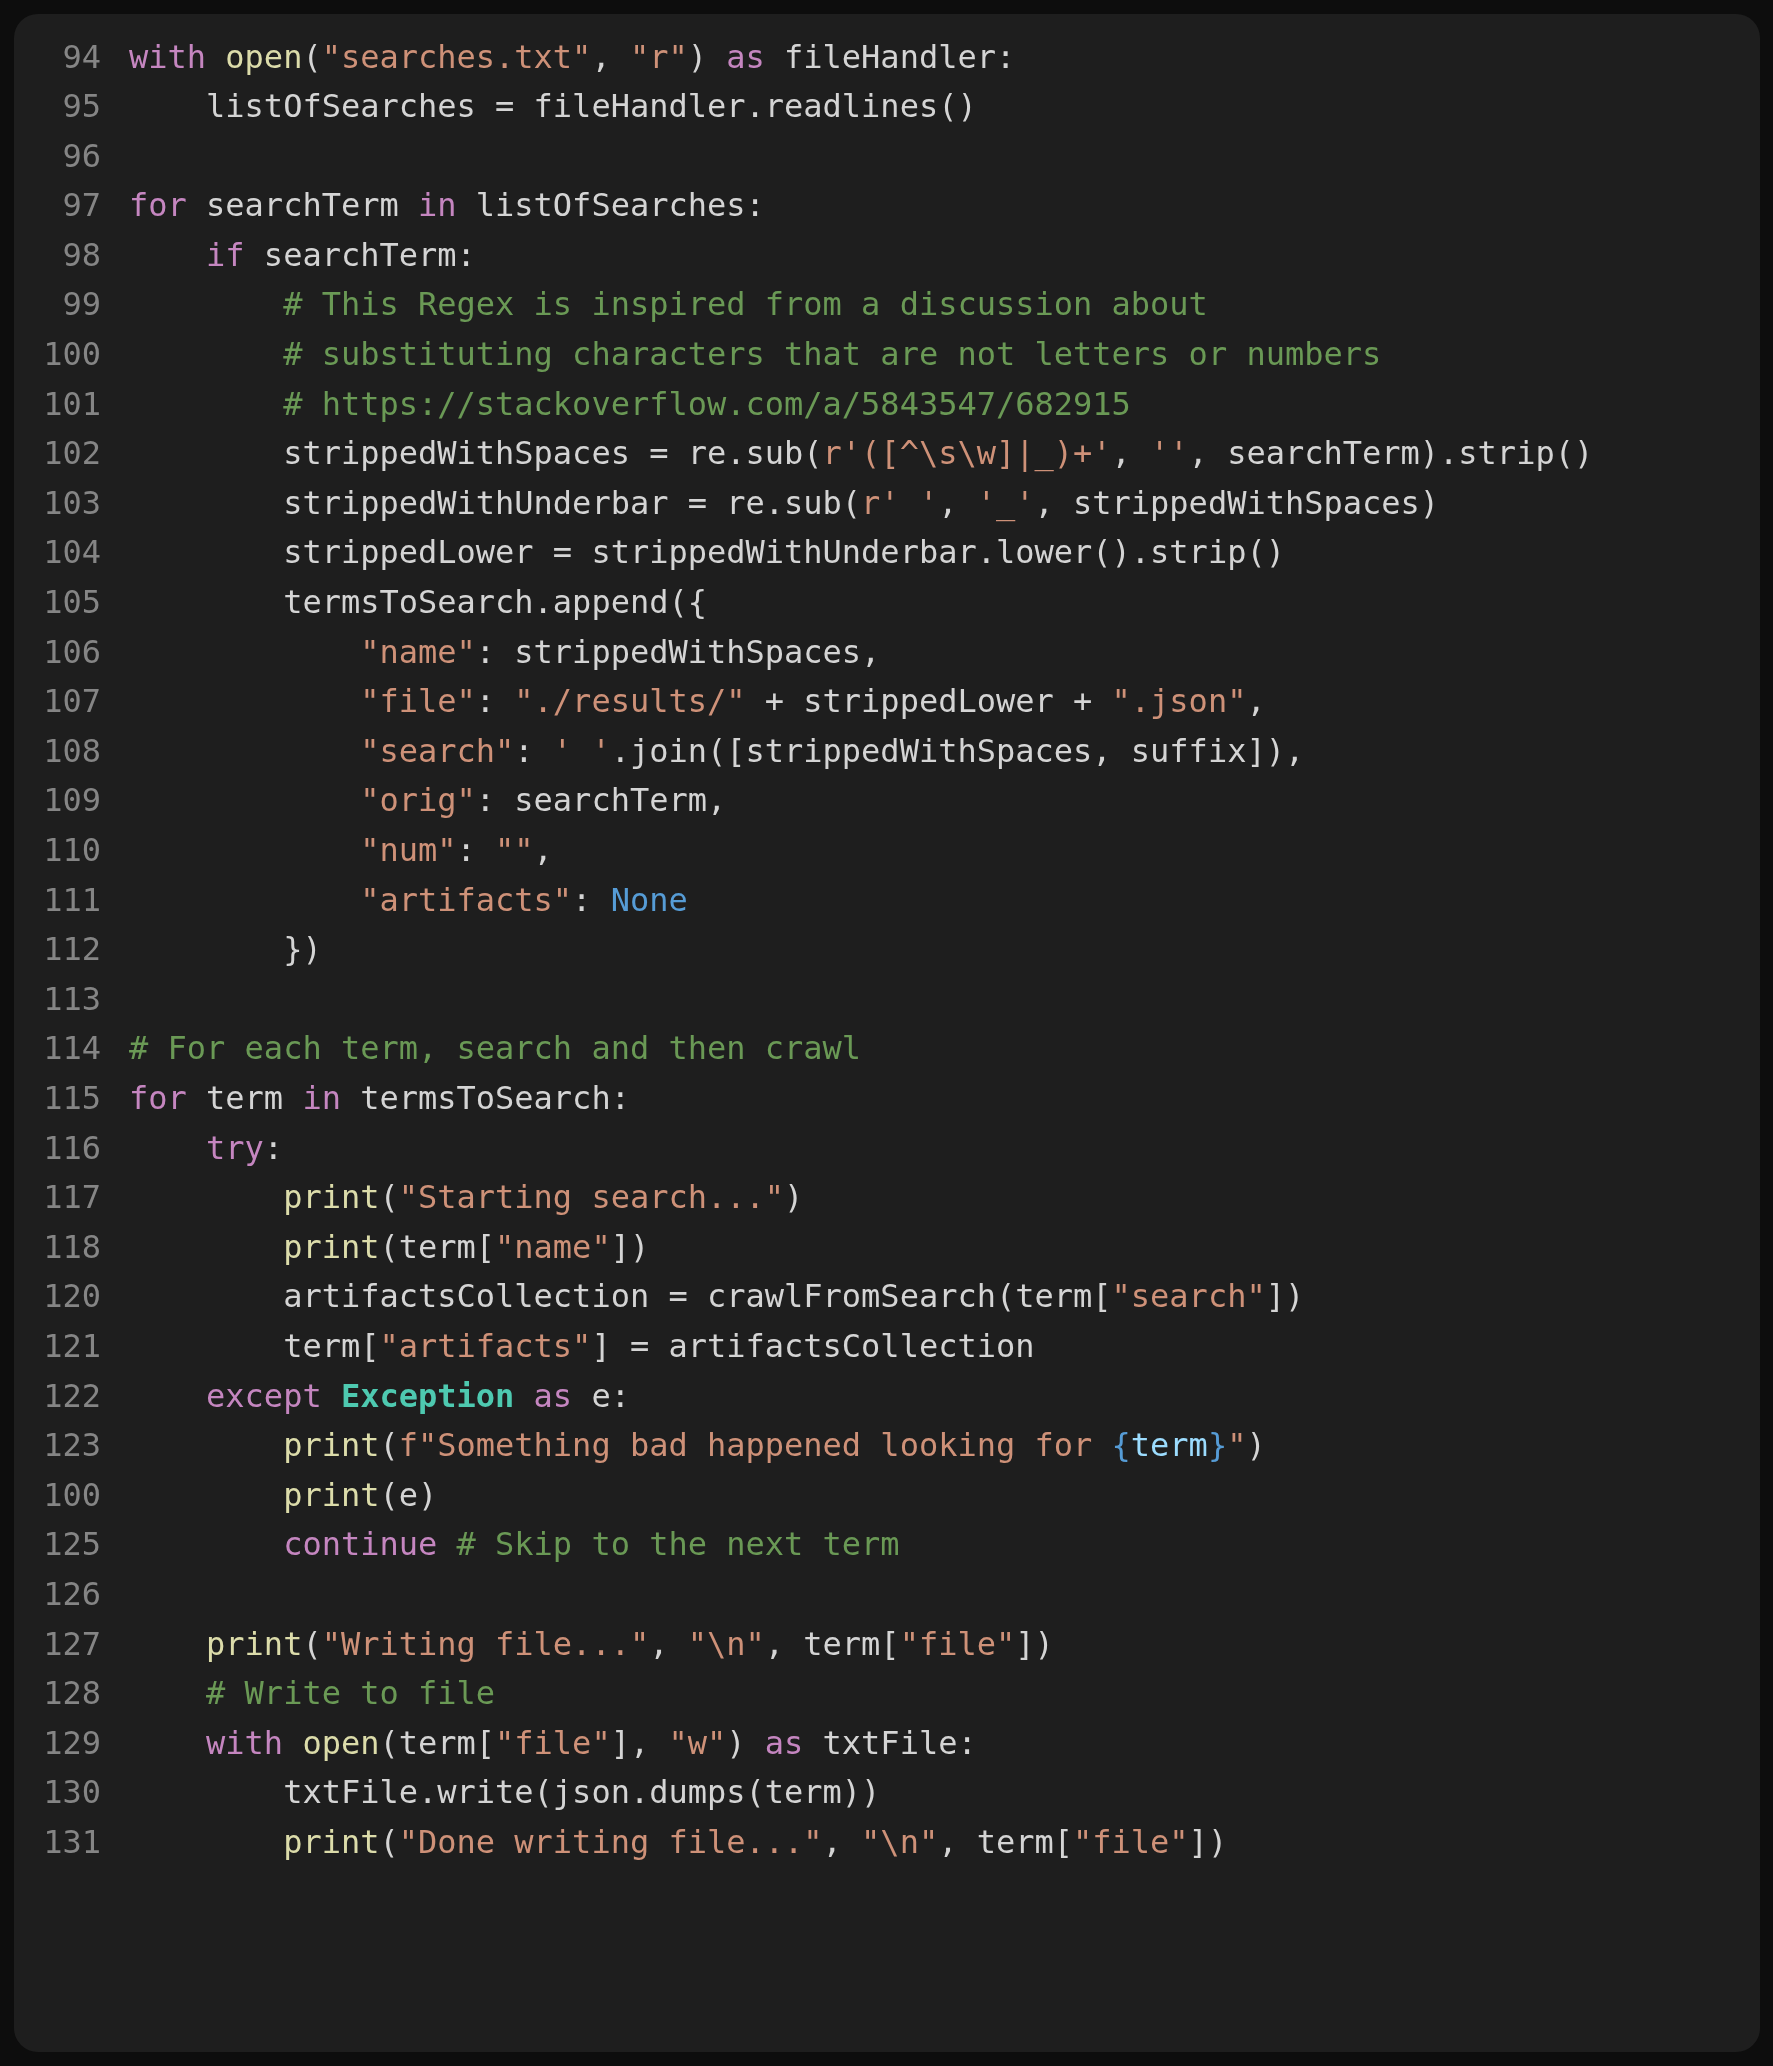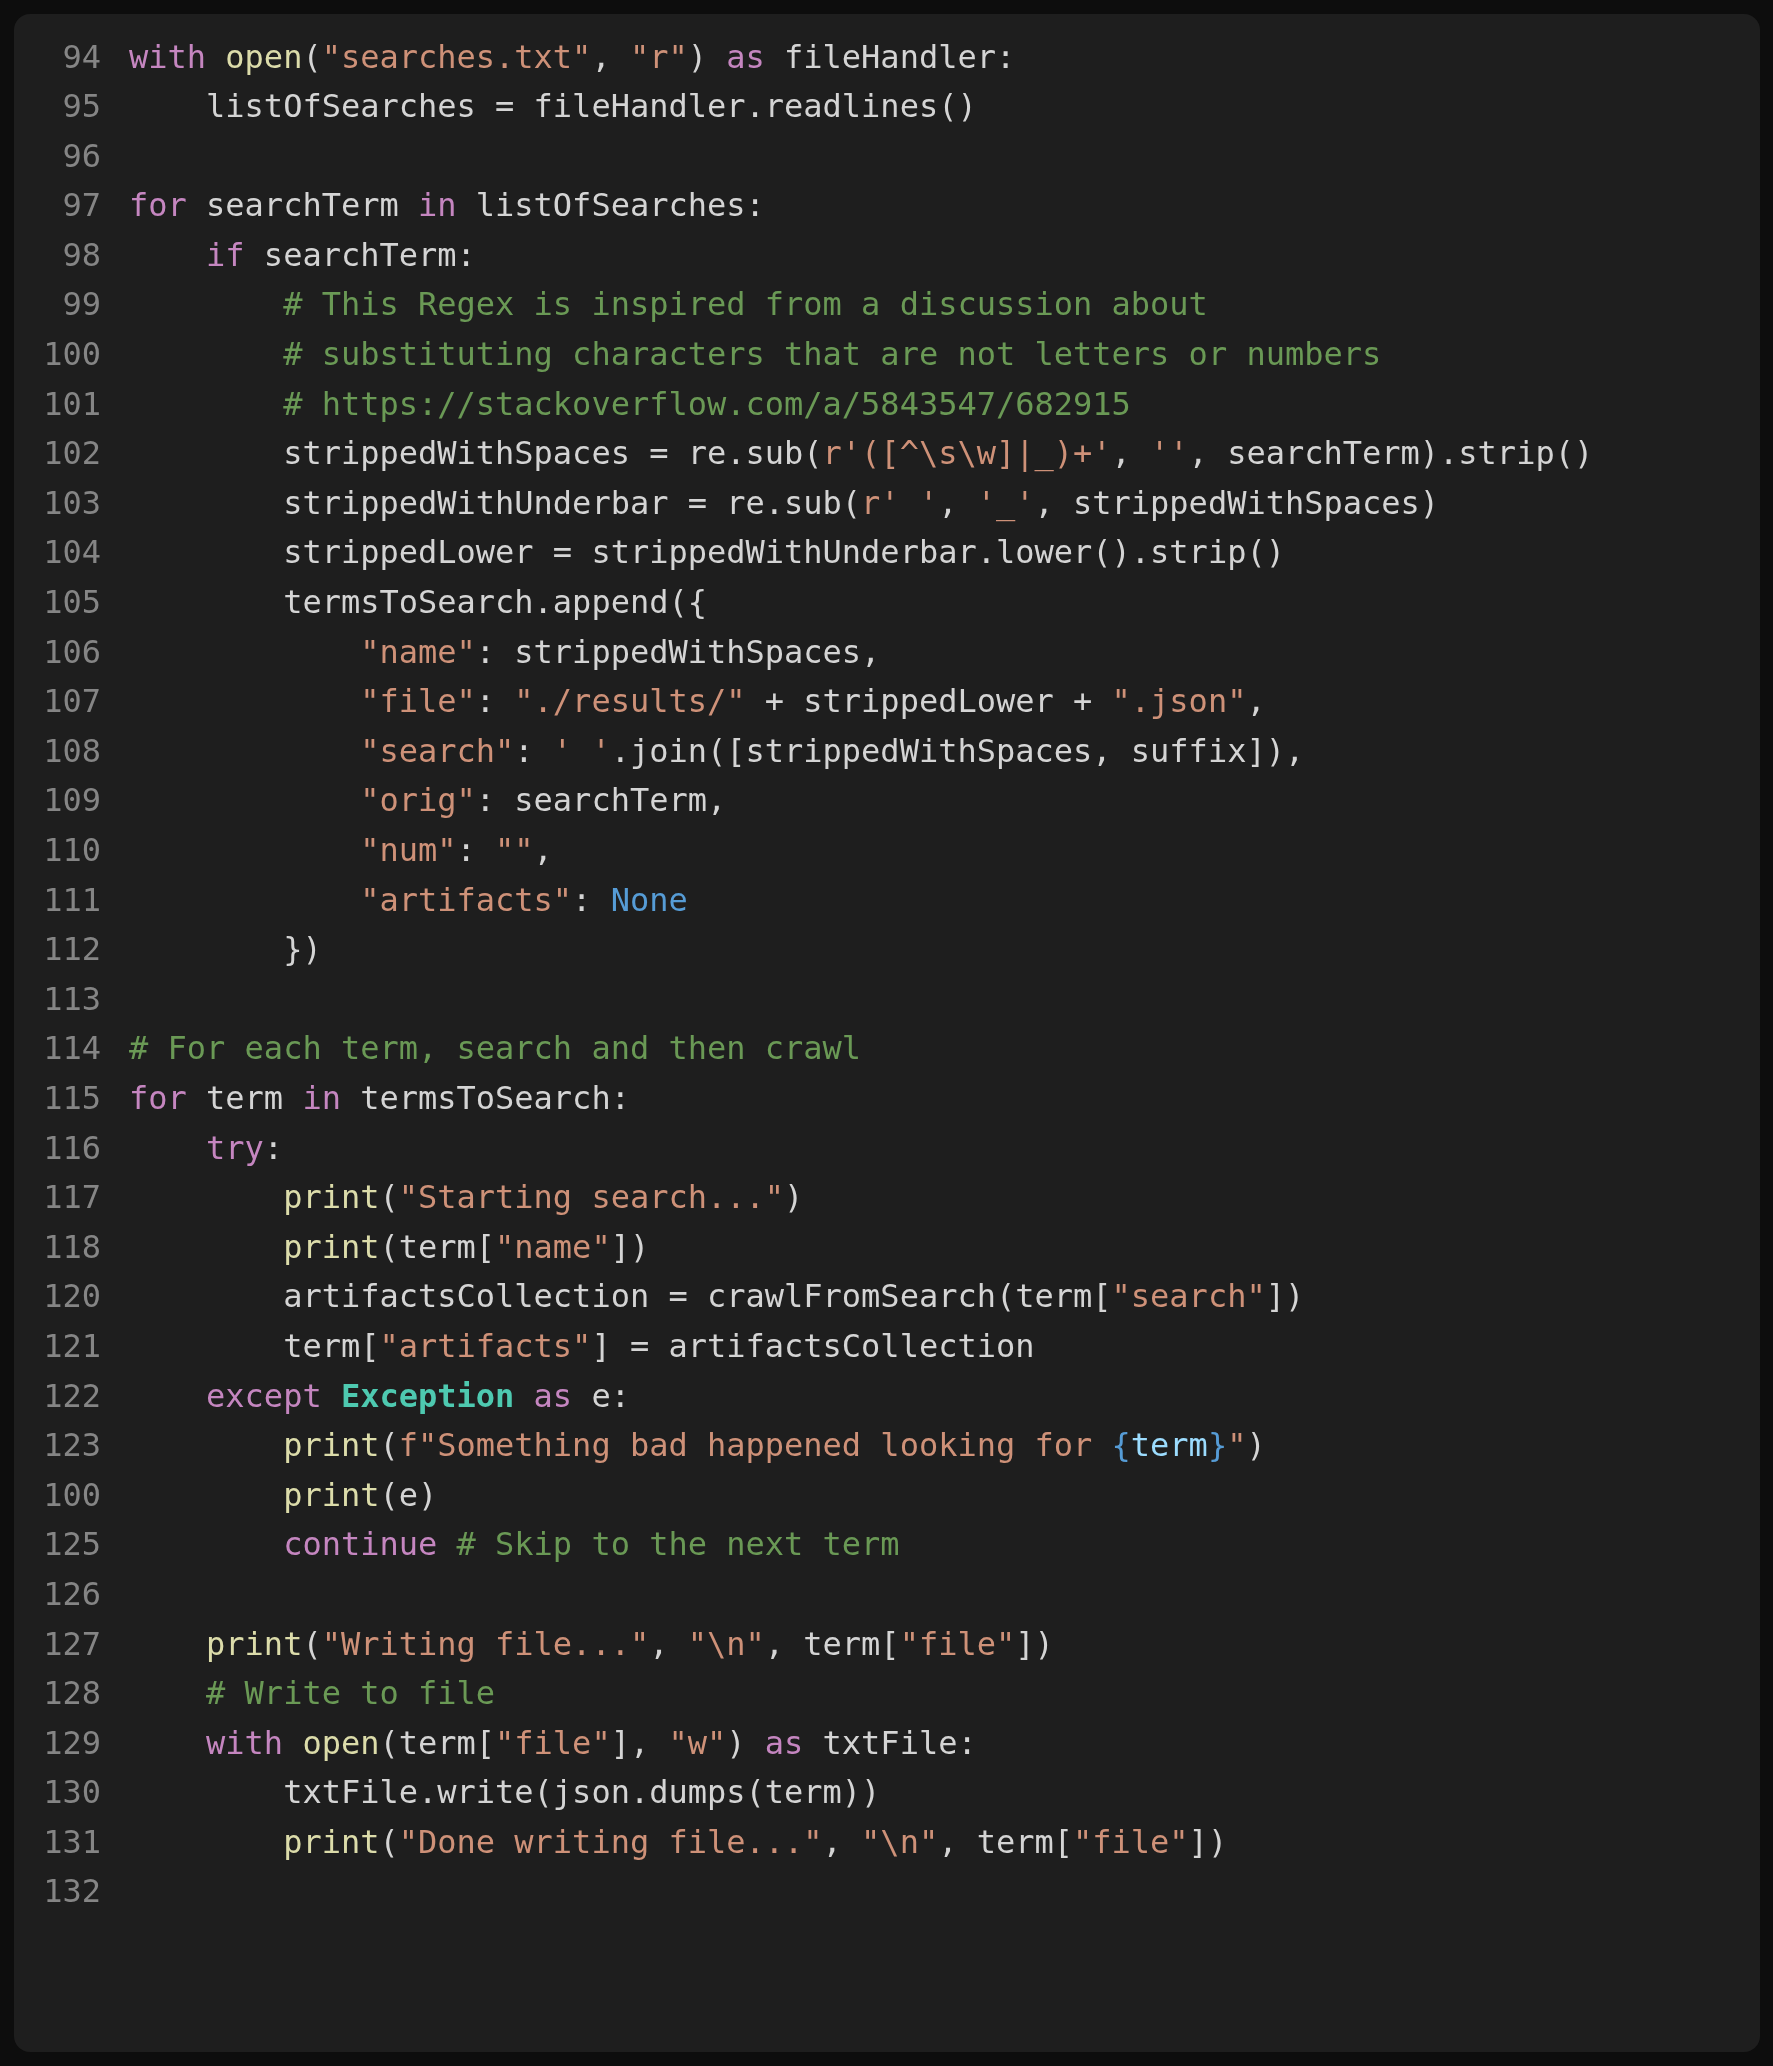--- a/index.html
+++ b/index.html
@@ -22,21 +22,21 @@
     padding: 0;
     background: #0d0d0d;
     width: 1774px;
     height: 2066px;
     overflow: hidden;
   }
   .code-block {
     margin: 14px;
     padding: 18.5px 0 18.5px 0;
     background: var(--bg);
-    border-radius: 16px;
+    border-radius: 24px;
     font-family: "Menlo", "Consolas", "Monaco", monospace;
     font-size: 32px;
     line-height: 1.55;
     color: var(--default);
     width: calc(1774px - 28px);
     height: calc(2066px - 28px);
   }
   .line {
     display: flex;
     white-space: pre;
@@ -95,15 +95,14 @@
     <div class="line"><span class="gutter">122</span><span class="code"><span>    </span><span class="kw">except</span><span> </span><span class="tp">Exception</span><span> </span><span class="kw">as</span><span> e:</span></span></div>
     <div class="line"><span class="gutter">123</span><span class="code"><span>        </span><span class="fn">print</span><span>(</span><span class="str">f"Something bad happened looking for </span><span class="fbr">{</span><span class="var">term</span><span class="fbr">}</span><span class="str">"</span><span>)</span></span></div>
     <div class="line"><span class="gutter">100</span><span class="code"><span>        </span><span class="fn">print</span><span>(e)</span></span></div>
     <div class="line"><span class="gutter">125</span><span class="code"><span>        </span><span class="kw">continue</span><span> </span><span class="cm"># Skip to the next term</span></span></div>
     <div class="line"><span class="gutter">126</span><span class="code"><span></span></span></div>
     <div class="line"><span class="gutter">127</span><span class="code"><span>    </span><span class="fn">print</span><span>(</span><span class="str">"Writing file..."</span><span>, </span><span class="str">"\n"</span><span>, term[</span><span class="str">"file"</span><span>])</span></span></div>
     <div class="line"><span class="gutter">128</span><span class="code"><span>    </span><span class="cm"># Write to file</span></span></div>
     <div class="line"><span class="gutter">129</span><span class="code"><span>    </span><span class="kw">with</span><span> </span><span class="fn">open</span><span>(term[</span><span class="str">"file"</span><span>], </span><span class="str">"w"</span><span>) </span><span class="kw">as</span><span> txtFile:</span></span></div>
     <div class="line"><span class="gutter">130</span><span class="code"><span>        txtFile.write(json.dumps(term))</span></span></div>
     <div class="line"><span class="gutter">131</span><span class="code"><span>        </span><span class="fn">print</span><span>(</span><span class="str">"Done writing file..."</span><span>, </span><span class="str">"\n"</span><span>, term[</span><span class="str">"file"</span><span>])</span></span></div>
-    <div class="line"><span class="gutter">132</span><span class="code"><span></span></span></div>
   </div>
 
 
 </body></html>

